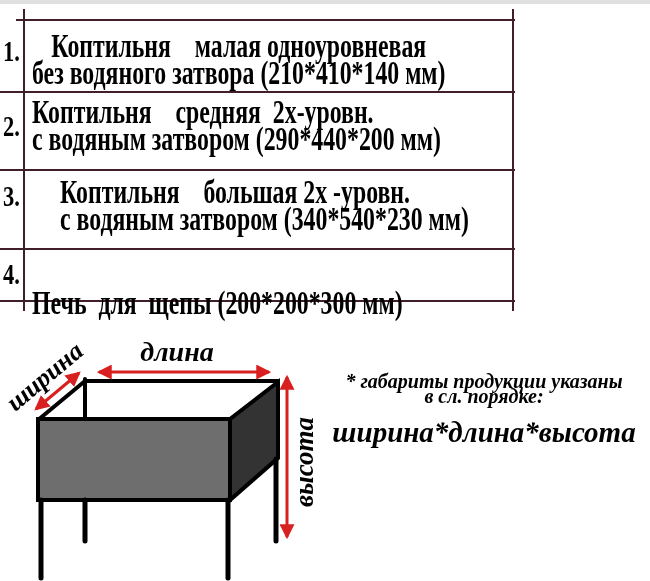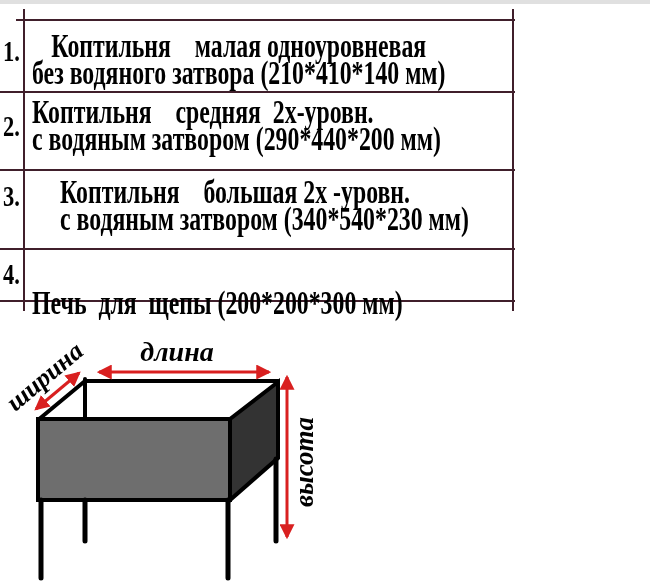--- a/index.html
+++ b/index.html
@@ -105,14 +105,19 @@
       <line x1="99" y1="47" x2="269" y2="47"></line>
       <line x1="36" y1="84" x2="79" y2="48"></line>
       <line x1="287" y1="52" x2="287" y2="212"></line>
     </g>
 
     <text x="177" y="36" text-anchor="middle" font-size="28">длина</text>
     <text transform="translate(50,58) rotate(-40)" text-anchor="middle" font-size="26">ширина</text>
     <text transform="translate(313,137) rotate(-90)" text-anchor="middle" font-size="27">высота</text>
   </svg>
 
+  <div class="note">
+    <div class="note-line">* габариты продукции указаны</div>
+    <div class="note-line">в сл. порядке:</div>
+    <div class="note-formula">ширина*длина*высота</div>
+  </div>
 
 </div>
 
 </body></html>

